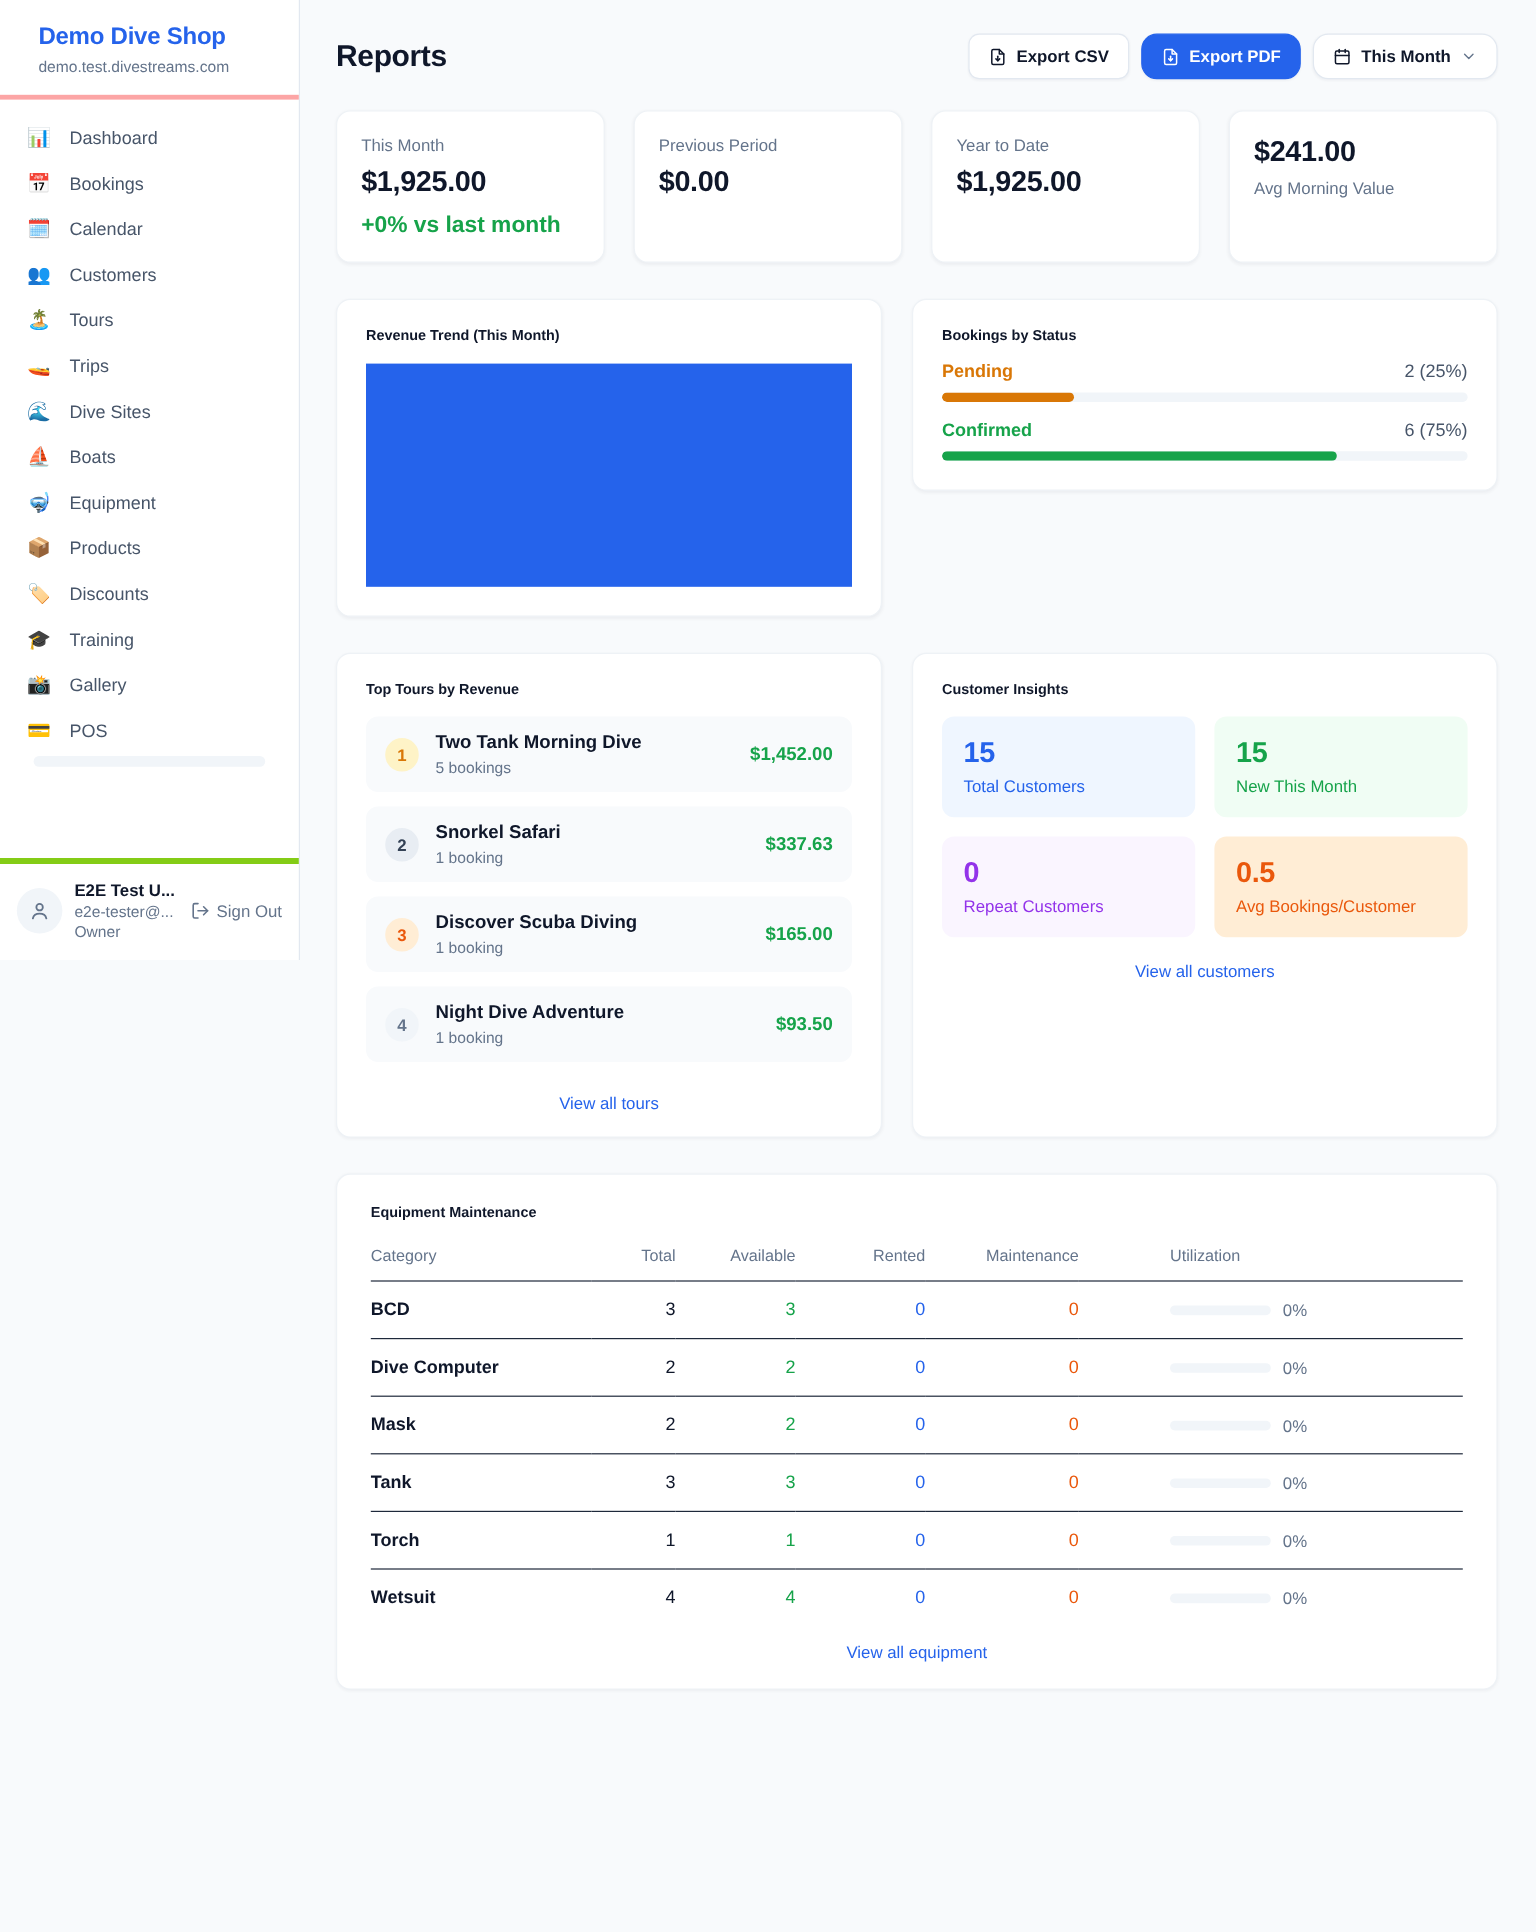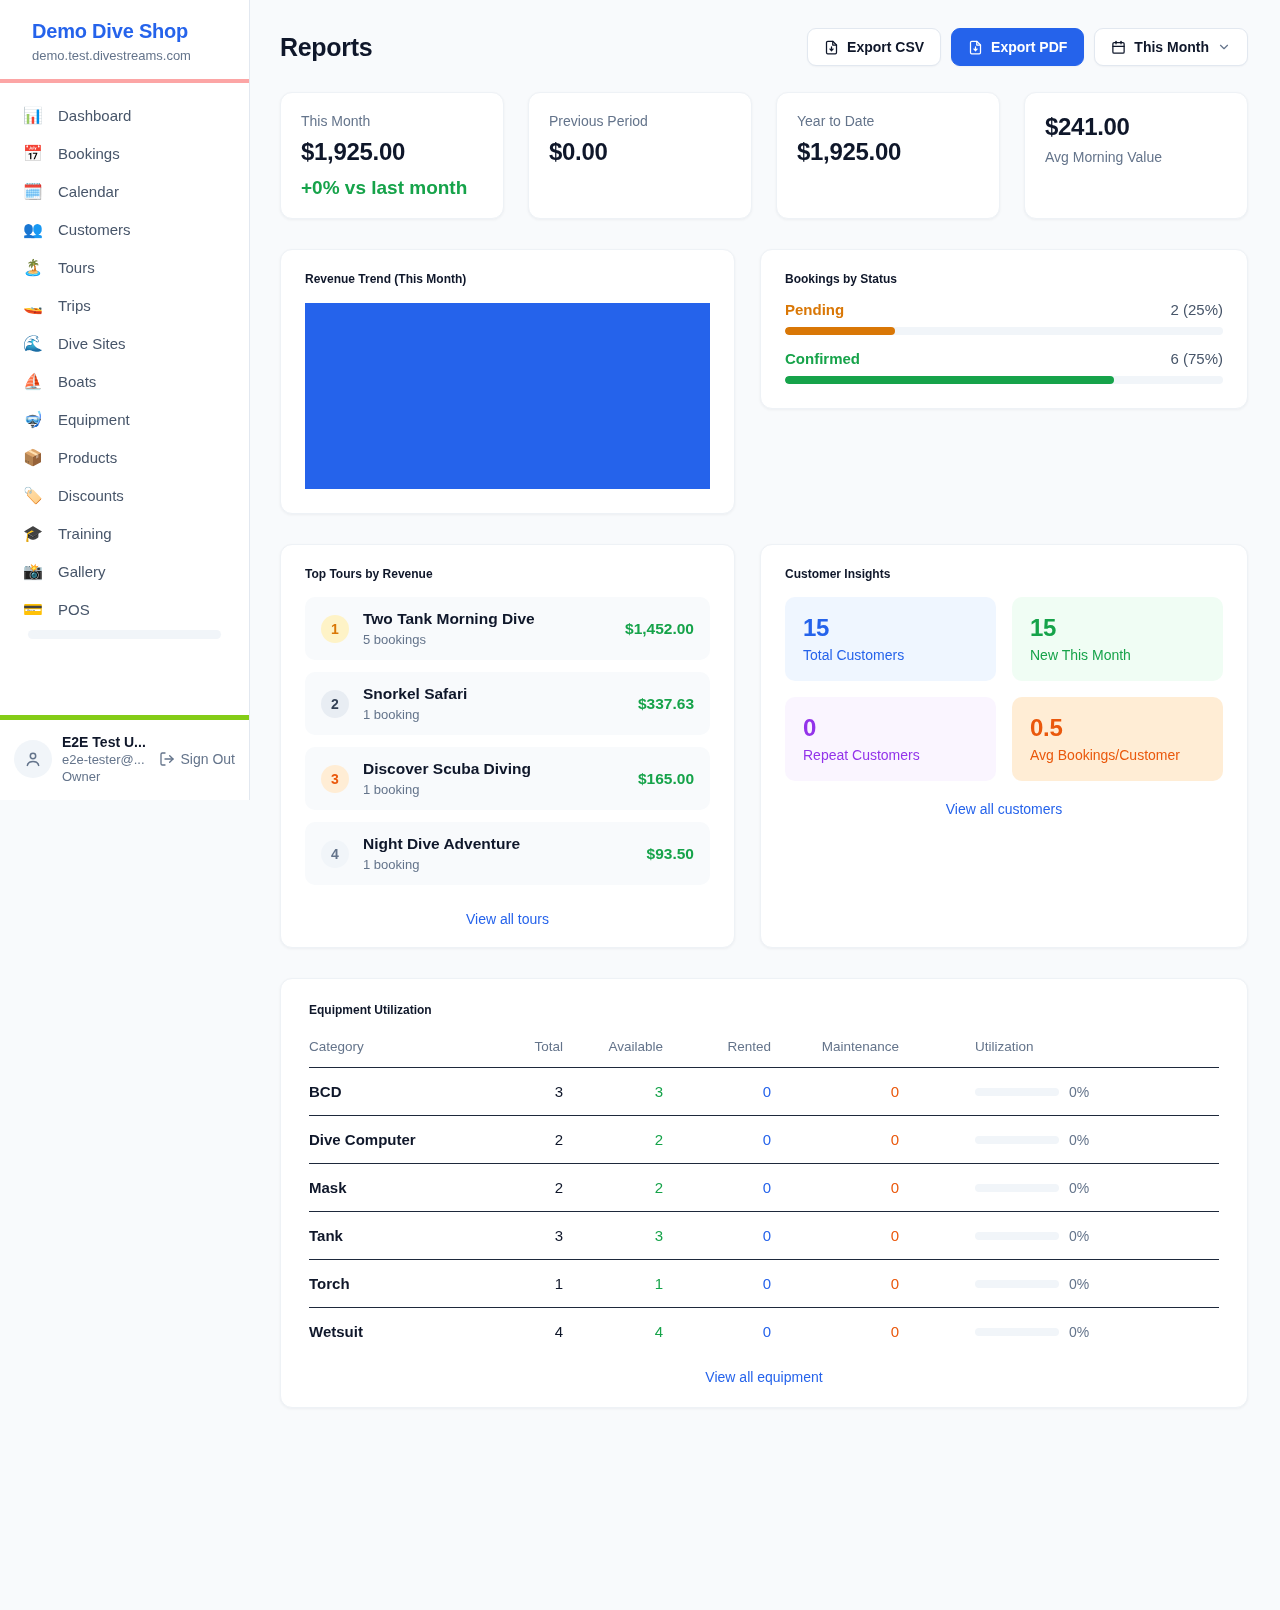--- a/index.html
+++ b/index.html
@@ -48,21 +48,21 @@
   .topbar { display:flex; align-items:center; justify-content:space-between; }
   .page-title { font-size:25px; font-weight:800; color:#0f172a; letter-spacing:-.3px; }
   .actions { display:flex; align-items:center; }
   .btn {
     display:inline-flex; align-items:center; gap:8px;
     height:38px; padding:0 16px; border-radius:9px;
     font-family:inherit; font-size:14px; font-weight:600; cursor:pointer;
     background:#fff; color:#0f172a; border:1px solid #e2e8f0;
     box-shadow:0 1px 2px rgba(15,23,42,.04);
   }
-  .btn + .btn { margin-left:10px; }
+  .btn + .btn { margin-left:10px;border-radius:13px; }
   .btn-primary { background:#2563eb; border-color:#2563eb; color:#fff; }
   .btn-period { margin-left:22px; }
   .btn svg { display:block; }
 
   
   .card {
     background:#fff; border:1px solid #eef2f6; border-radius:12px;
     box-shadow:0 1px 3px rgba(15,23,42,.05);
   }
   .card-title { font-size:12px; font-weight:700; color:#0f172a; }
@@ -383,21 +383,21 @@
           <div class="insight-tile tile-orange">
             <div class="insight-value">0.5</div>
             <div class="insight-label">Avg Bookings/Customer</div>
           </div>
         </div>
         <a class="view-link">View all customers</a>
       </article>
     </section>
 
     <section class="card equipment-card">
-      <h3 class="card-title">Equipment Utilization</h3>
+      <h3 class="card-title">Equipment Maintenance</h3>
       <table class="equip">
         <thead>
           <tr>
             <th>Category</th>
             <th class="num col-total">Total</th>
             <th class="num col-avail">Available</th>
             <th class="num col-rented">Rented</th>
             <th class="num col-maint">Maintenance</th>
             <th class="col-util">Utilization</th>
           </tr>

